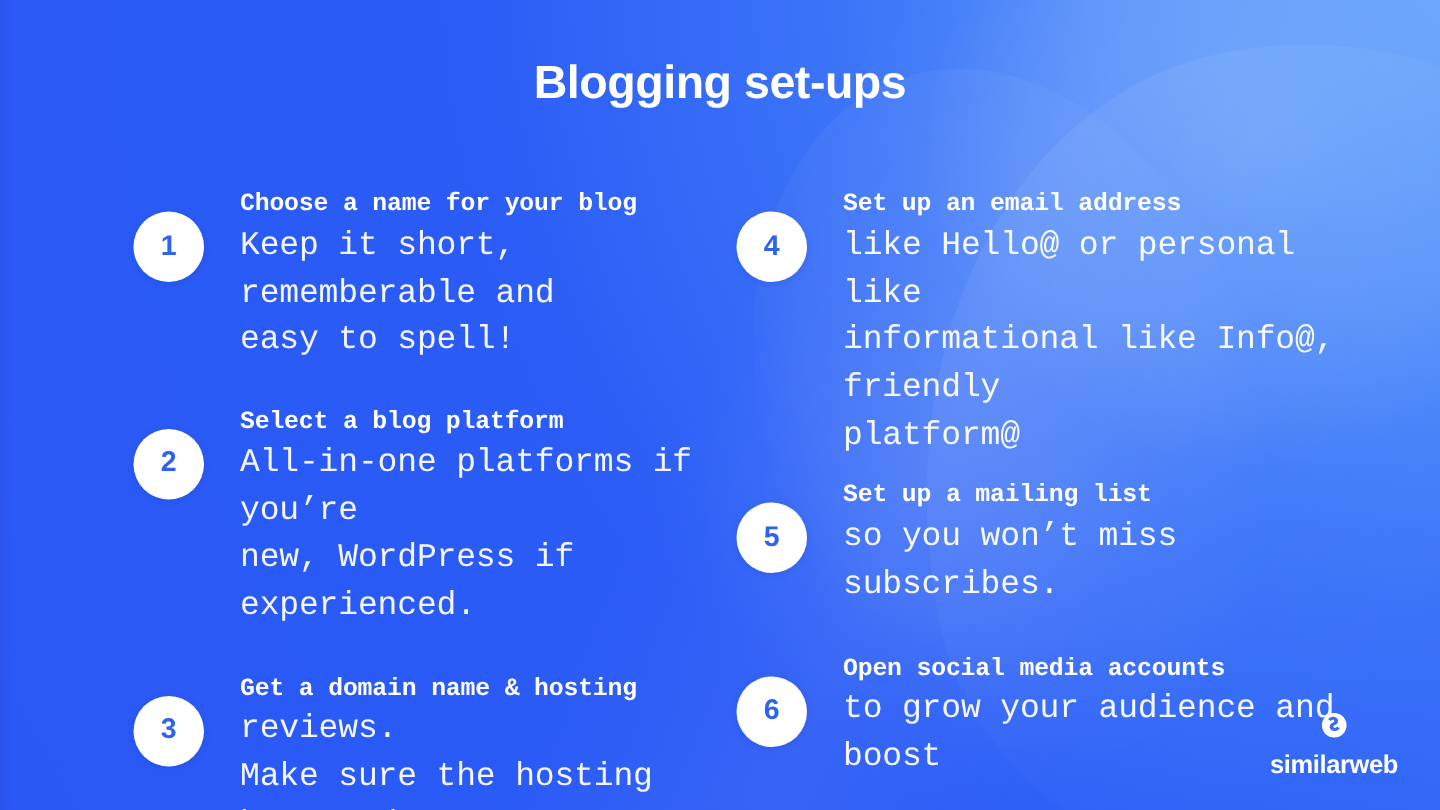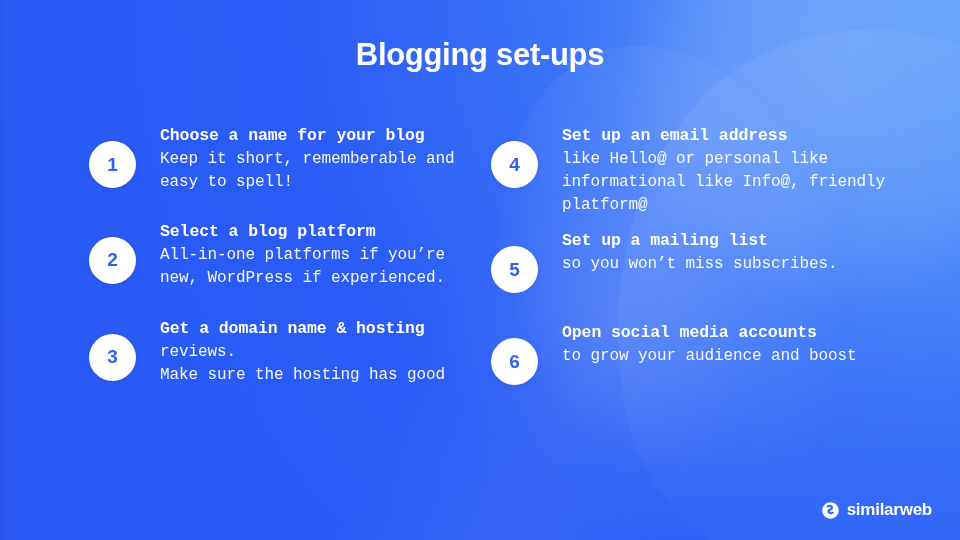--- a/index.html
+++ b/index.html
@@ -120,21 +120,21 @@
   }
   .item-head {
     color: #ffffff;
     font-size: 16.5px;
     font-weight: bold;
     line-height: 1.45;
     letter-spacing: -0.1px;
   }
   .item-body {
     color: rgba(255,255,255,0.95);
-    font-size: 16px;
+    font-size: 22px;
     font-weight: normal;
     line-height: 1.44;
     letter-spacing: -0.1px;
   }
   .item-body .ln { display: block; }
 
   
   .col-left  .item:nth-child(1) { margin-bottom: 26px; }
   .col-left  .item:nth-child(2) { margin-bottom: 27px; }
   .col-right .item:nth-child(1) { margin-bottom: 12px; }
@@ -142,20 +142,21 @@
   .col-right .item-num { margin-top: 17px; }
 
   
   .logo {
     position: absolute;
     right: 28px;
     bottom: 20px;
     display: flex;
     align-items: center;
     gap: 7px;
+    flex-direction: column;
   }
   .logo-mark {
     width: 19px;
     height: 19px;
     flex: 0 0 auto;
   }
   .logo-text {
     color: #ffffff;
     font-size: 17px;
     font-weight: bold;

